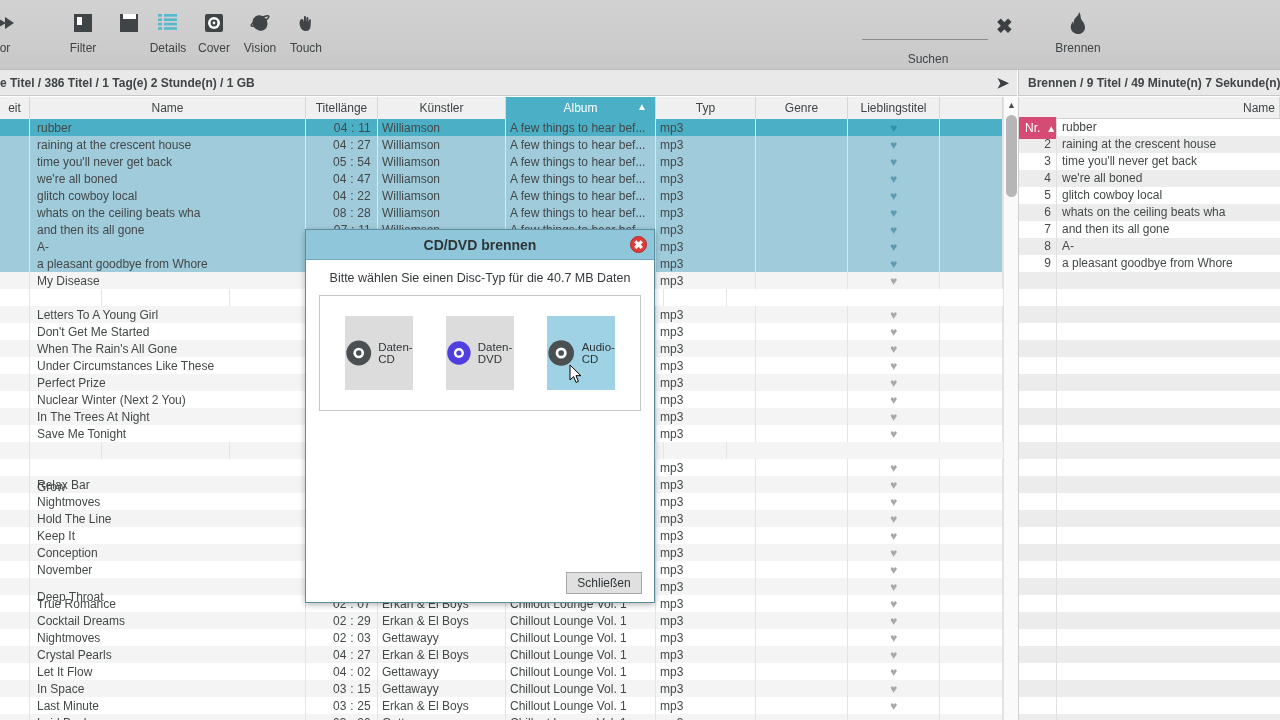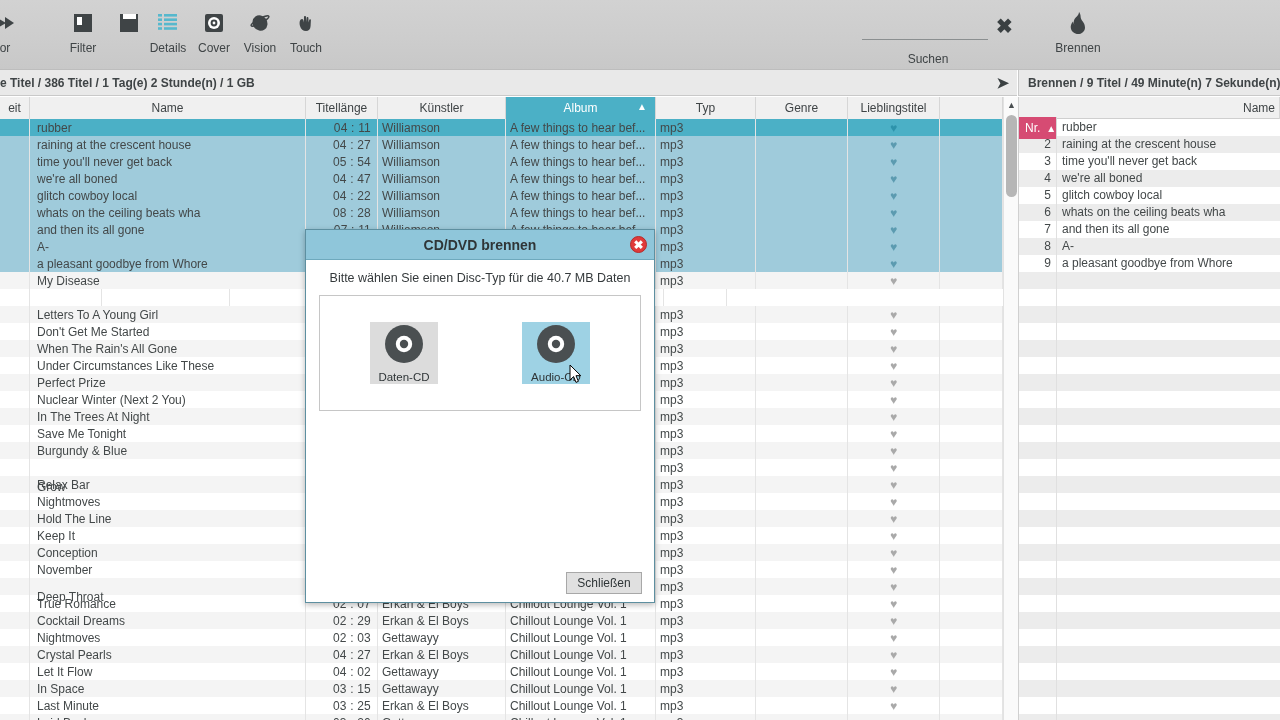--- a/index.html
+++ b/index.html
@@ -108,21 +108,21 @@
   .dlg-close {
     position: absolute; right: 7px; top: 6px; width: 17px; height: 17px;
     border-radius: 50%; background: #e03a3a;
     display: flex; align-items: center; justify-content: center;
     color: #fff; font-size: 12px; font-weight: bold; line-height: 1;
     border: 1px solid #b52b2b; cursor: default;
   }
   .dlg-prompt { text-align: center; font-size: 12.5px; color: #34393b; padding: 11px 0 10px 0; }
   .disc-box { margin: 0 13px; border: 1px solid #c6c6c6; height: 116px; display: flex; align-items: center; justify-content: space-around; padding: 0 8px; background: #fff; }
   .disc {
-    width: 68px; height: 62px; display: flex; flex-direction: column;
+    width: 68px; height: 74px; display: flex; flex-direction: row;
     align-items: center; justify-content: center; gap: 6px; cursor: default;
   }
   .disc.plain { background: #dcdcdc; }
   .disc.selected { background: #9ed2e4; }
   .disc-lbl { font-size: 11.5px; color: #2f3537; }
   .info-box { margin: 12px 13px 0 13px; border: 1px solid #c6c6c6; height: 160px; background: #fff; padding: 6px 10px 0 10px; }
   .info-title { text-align: center; font-size: 12.5px; font-weight: bold; color: #2f3537; }
   .info-time { text-align: center; font-size: 12.5px; color: #2f3537; margin-top: 1px; }
   .info-text { margin-top: 12px; font-size: 12.5px; line-height: 15.5px; color: #2f3537; }
   .dlg-footer { position: absolute; right: 12px; bottom: 8px; }
@@ -504,21 +504,20 @@
           <div class="c " style="width: 150px;"></div>
           <div class="c " style="width: 100px;">mp3</div>
           <div class="c " style="width: 92px;"></div>
           <div class="c ctr" style="width: 92px;">
             <span class="heart">♥</span>
           </div>
           <div class="c " style="width: 63px;"></div>
         </div>
         <div class="lrow alt">
           <div class="c " style="width: 30px;"></div>
-          <div class="c name" style="width: 276px;">Burgundy &amp; Blue</div>
           <div class="c len" style="width: 72px;"></div>
           <div class="c " style="width: 128px;"></div>
           <div class="c " style="width: 150px;"></div>
           <div class="c " style="width: 100px;">mp3</div>
           <div class="c " style="width: 92px;"></div>
           <div class="c ctr" style="width: 92px;">
             <span class="heart">♥</span>
           </div>
           <div class="c " style="width: 63px;"></div>
         </div>
@@ -903,20 +902,28 @@
 
     <div class="disc-box">
       <div class="disc plain">
         <svg width="42" height="42" viewBox="0 0 42 42">
           <circle cx="21" cy="21" r="19" fill="#4a4f51"></circle>
             <circle cx="21" cy="21" r="8.2" fill="#ffffff"></circle>
             <circle cx="21" cy="21" r="4.2" fill="#4a4f51"></circle>
         </svg>
         <div class="disc-lbl">Daten-CD</div>
       </div>
+      <div class="disc plain">
+        <svg width="42" height="42" viewBox="0 0 42 42">
+          <circle cx="21" cy="21" r="19" fill="#4f3fe0"></circle>
+            <circle cx="21" cy="21" r="8.2" fill="#ffffff"></circle>
+            <circle cx="21" cy="21" r="4.2" fill="#4f3fe0"></circle>
+        </svg>
+        <div class="disc-lbl">Daten-DVD</div>
+      </div>
       <div class="disc selected">
         <svg width="42" height="42" viewBox="0 0 42 42">
           <circle cx="21" cy="21" r="19" fill="#4a4f51"></circle>
             <circle cx="21" cy="21" r="8.2" fill="#ffffff"></circle>
             <circle cx="21" cy="21" r="4.2" fill="#4a4f51"></circle>
         </svg>
         <div class="disc-lbl">Audio-CD</div>
       </div>
     </div>
 

